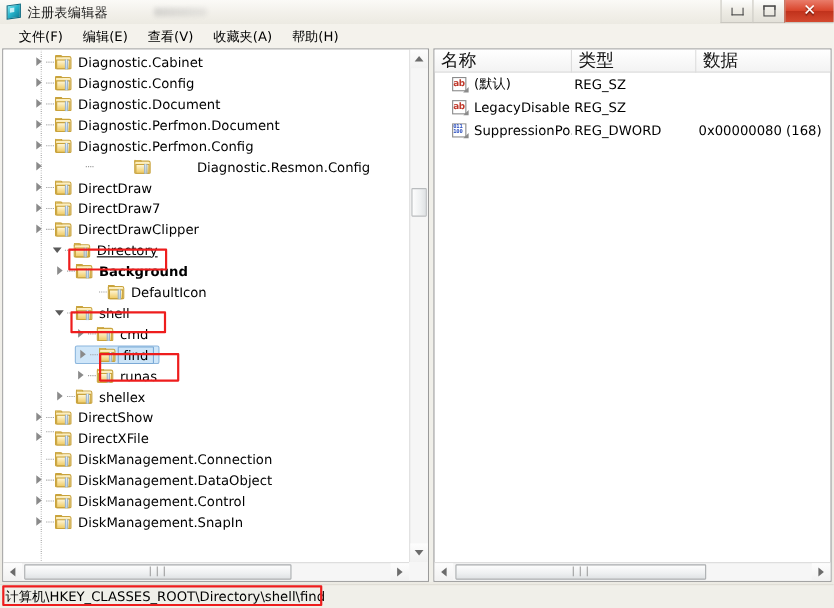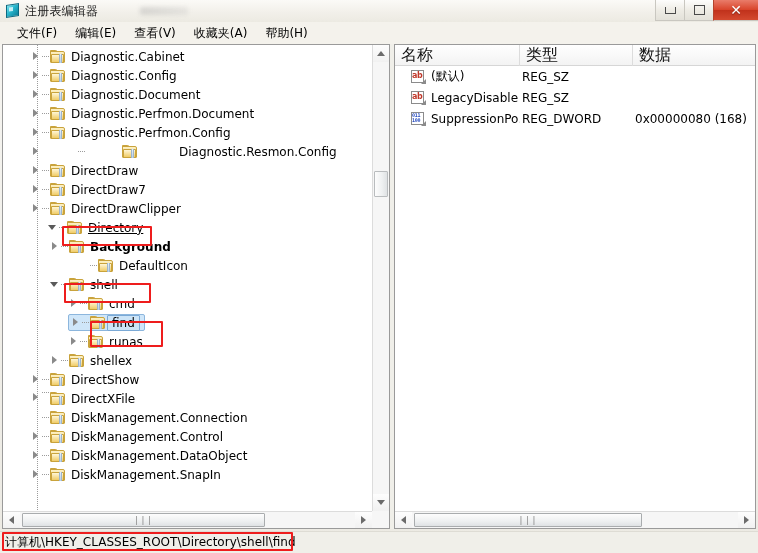--- a/index.html
+++ b/index.html
@@ -572,34 +572,34 @@
             <div class="trow" style="padding-left: 27px;">
               <div style="display: flex; align-items: center;">
                 <div class="twist collapsed"></div>
                 <div class="dash"></div>
                 <div class="folder">
                   <div class="tab"></div>
                   <div class="back"></div>
                   <div class="front"></div>
                   <div class="spine"></div>
                 </div>
+                <span class="tlabel">DiskManagement.DataObject</span>
+              </div>
+            </div>
+            <div class="trow" style="padding-left: 27px;">
+              <div style="display: flex; align-items: center;">
+                <div class="twist collapsed"></div>
+                <div class="dash"></div>
+                <div class="folder">
+                  <div class="tab"></div>
+                  <div class="back"></div>
+                  <div class="front"></div>
+                  <div class="spine"></div>
+                </div>
                 <span class="tlabel">DiskManagement.Control</span>
-              </div>
-            </div>
-            <div class="trow" style="padding-left: 27px;">
-              <div style="display: flex; align-items: center;">
-                <div class="twist collapsed"></div>
-                <div class="dash"></div>
-                <div class="folder">
-                  <div class="tab"></div>
-                  <div class="back"></div>
-                  <div class="front"></div>
-                  <div class="spine"></div>
-                </div>
-                <span class="tlabel">DiskManagement.DataObject</span>
               </div>
             </div>
             <div class="trow" style="padding-left: 27px;">
               <div style="display: flex; align-items: center;">
                 <div class="twist collapsed"></div>
                 <div class="dash"></div>
                 <div class="folder">
                   <div class="tab"></div>
                   <div class="back"></div>
                   <div class="front"></div>

